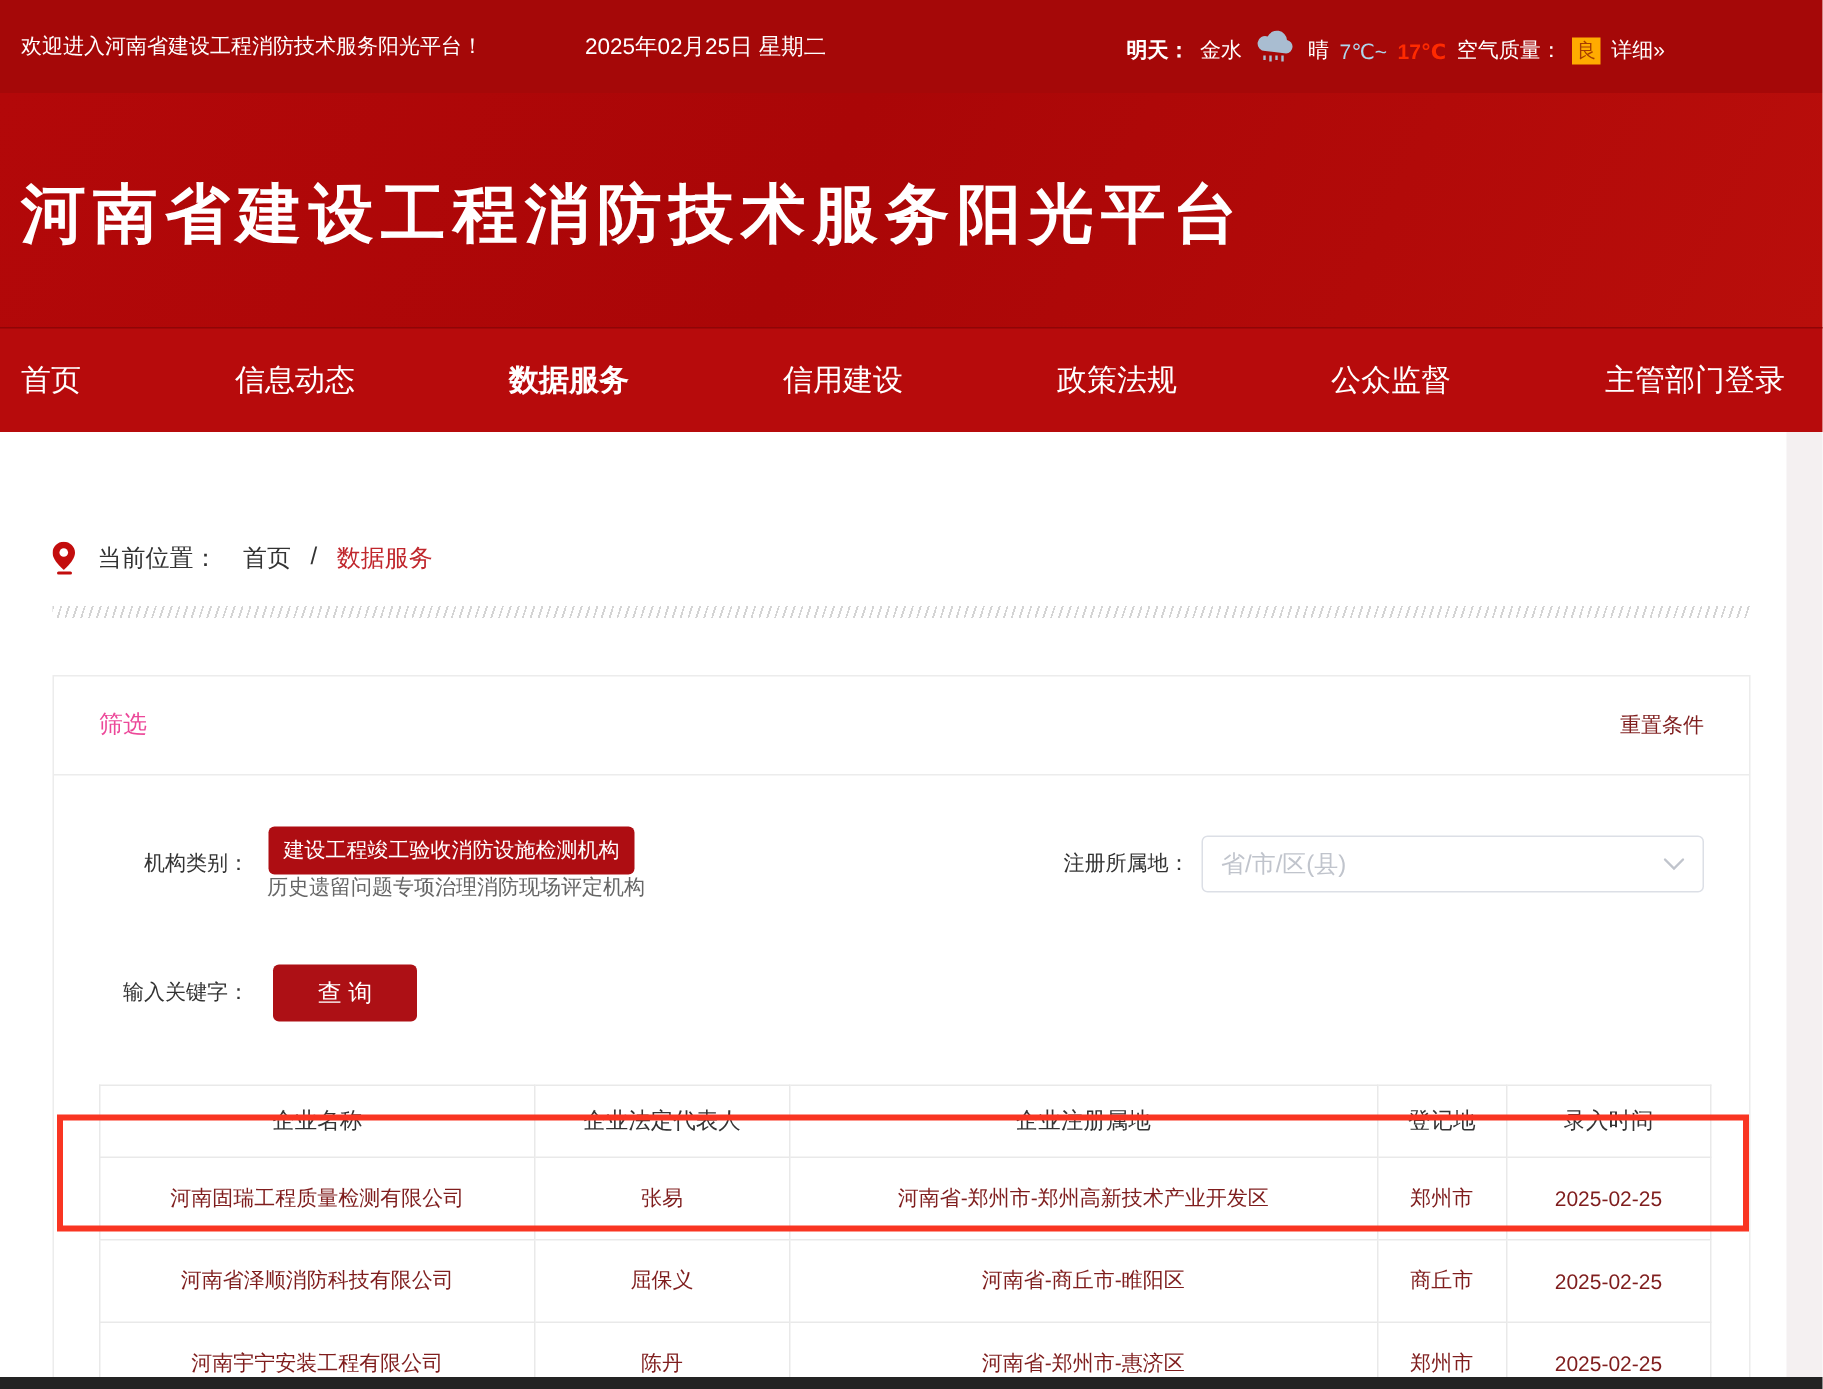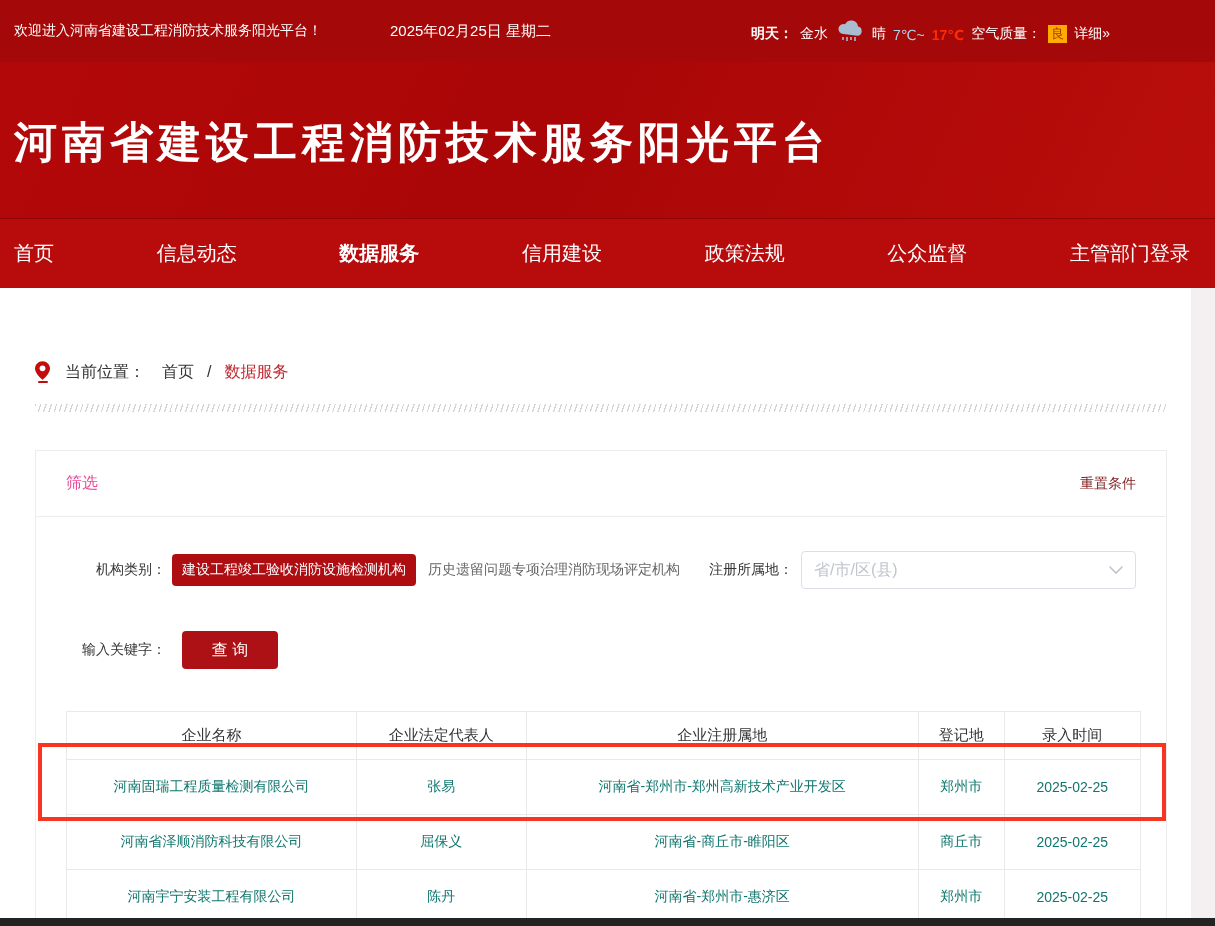--- a/index.html
+++ b/index.html
@@ -106,21 +106,21 @@
     border:none; border-radius:4px; font-size:16px; cursor:pointer;
     font-family:"Liberation Sans","DejaVu Sans",sans-serif;
   }
 
   table.data-table { margin-top:42px; width:1075px; border-collapse:collapse; table-layout:fixed; }
   .data-table th {
     height:48px; font-size:15px; font-weight:normal; color:#333;
     border:1px solid #e9e9e9; text-align:center; background:#fff;
   }
   .data-table td {
-    height:55px; font-size:14px; color:#0f766e;
+    height:55px; font-size:14px; color:#7f1d1d;
     border:1px solid #e9e9e9; text-align:center; background:#fff;
     overflow:hidden; white-space:nowrap;
   }
 
   
   .highlight-box {
     position:absolute; left:38px; top:743px; width:1128px; height:78px;
     border:4px solid #f93522; z-index:10; pointer-events:none;
   }
 
@@ -191,21 +191,21 @@
   <div class="card">
     <div class="card-header">
       <span class="card-title">筛选</span>
       <span class="reset-link">重置条件</span>
     </div>
 
     <div class="card-body">
 
       <div class="filter-row row-1">
         <span class="f-label">机构类别：</span>
-        <span id="cat-opts" style="display:flex;align-items:center;">
+        <span id="cat-opts" style="display:flex;align-items:center;flex-direction:column;">
             <span class="cat-opt active">建设工程竣工验收消防设施检测机构</span>
             <span class="cat-opt inactive">历史遗留问题专项治理消防现场评定机构</span>
           </span>
 
         <div class="region-group">
           <span class="f-label" style="width:auto;">注册所属地：</span>
           <div class="select-box">
             <span>省/市/区(县)</span>
             <span style="display:flex;align-items:center;">
               <svg width="14" height="9" viewBox="0 0 14 9">

